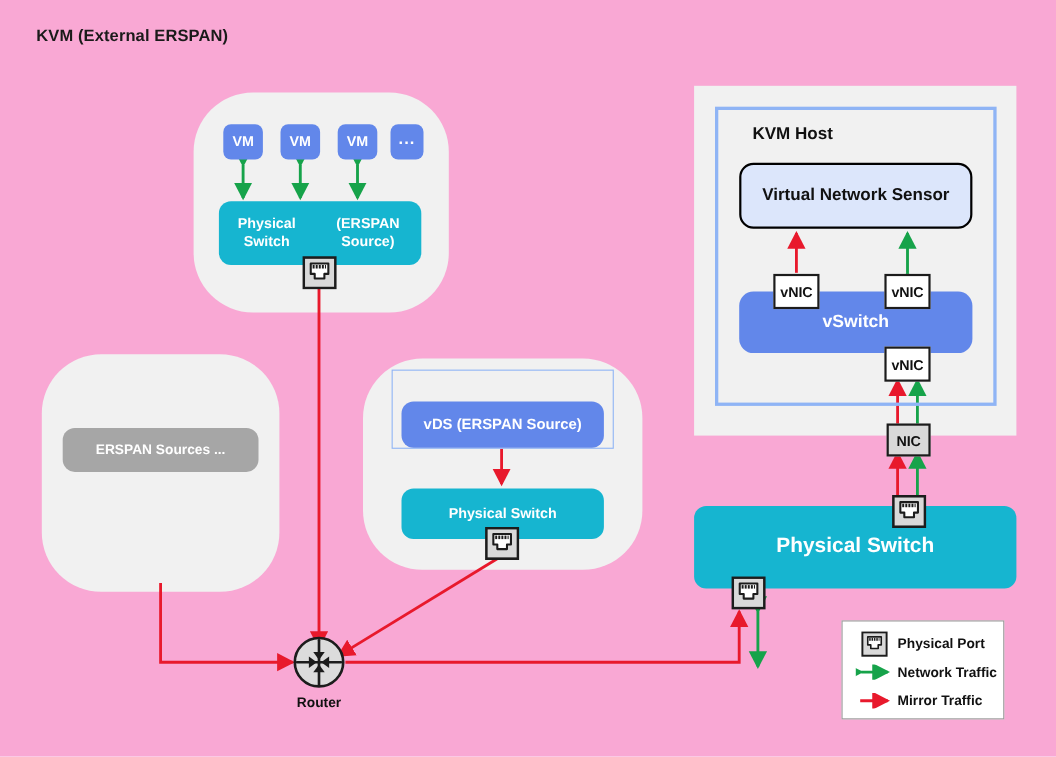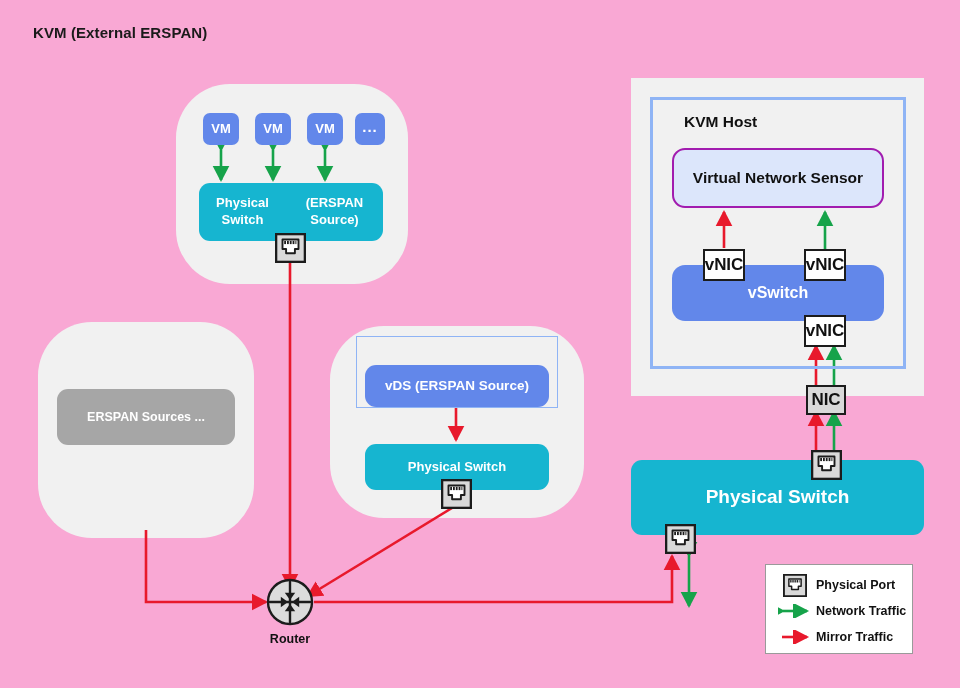--- a/index.html
+++ b/index.html
@@ -85,21 +85,21 @@
   }
   .blue-box {
     background: #6287ea;
     border-radius: 11px;
     color: #ffffff;
     font-size: 13.5px;
     font-weight: bold;
   }
   .sensor-box {
     background: #dce6fb;
-    border: 2px solid #a21caf;
+    border: 2px solid #000000;
     border-radius: 13px;
     color: #111111;
     font-size: 15.5px;
     font-weight: bold;
   }
   .vswitch-box {
     background: #6287ea;
     border-radius: 13px;
     color: #ffffff;
     font-size: 16px;
@@ -121,21 +121,21 @@
   #esxi-host-label { font-size: 13.5px; }
   #kvm-host-label  { font-size: 15.5px; }
 
   
   .nic-chip {
     box-sizing: border-box;
     border: 2px solid #1c1c1c;
     display: flex;
     align-items: center;
     justify-content: center;
-    font-size: 17px;
+    font-size: 13px;
     font-weight: bold;
     color: #111111;
     letter-spacing: -0.1px;
   }
   .nic-chip.white { background: #ffffff; }
   .nic-chip.grey  { background: #d9d9d9; }
 
   
   .rj45 { display: block; }
 
@@ -262,21 +262,21 @@
       <g fill="#1c1c1c">
         <rect x="9.2" y="7.9" width="1.8" height="3.2"></rect>
         <rect x="12.0" y="7.9" width="1.8" height="3.2"></rect>
         <rect x="14.8" y="7.9" width="1.8" height="3.2"></rect>
         <rect x="17.6" y="7.9" width="1.8" height="3.2"></rect>
         <rect x="20.4" y="7.9" width="1.0" height="3.2"></rect>
       </g>
     </svg>
   </div>
 
-  <div class="abs node grey-box" style="left:57px; top:389px; width:178px; height:56px;">
+  <div class="abs node grey-box" style="left:57px; top:389px; width:178px; height:40px;">
     <span>ERSPAN Sources ...</span>
   </div>
 
   <div class="abs host-frame" style="left:356px; top:336px; width:202px; height:72px; border-width:1.5px;"></div>
 
   <div class="abs node blue-box" style="left:365px; top:365px; width:184px; height:42px;">
     <span>vDS (ERSPAN Source)</span>
   </div>
 
   <div class="abs node cyan-box" style="left:365px; top:444px; width:184px; height:46px;">

